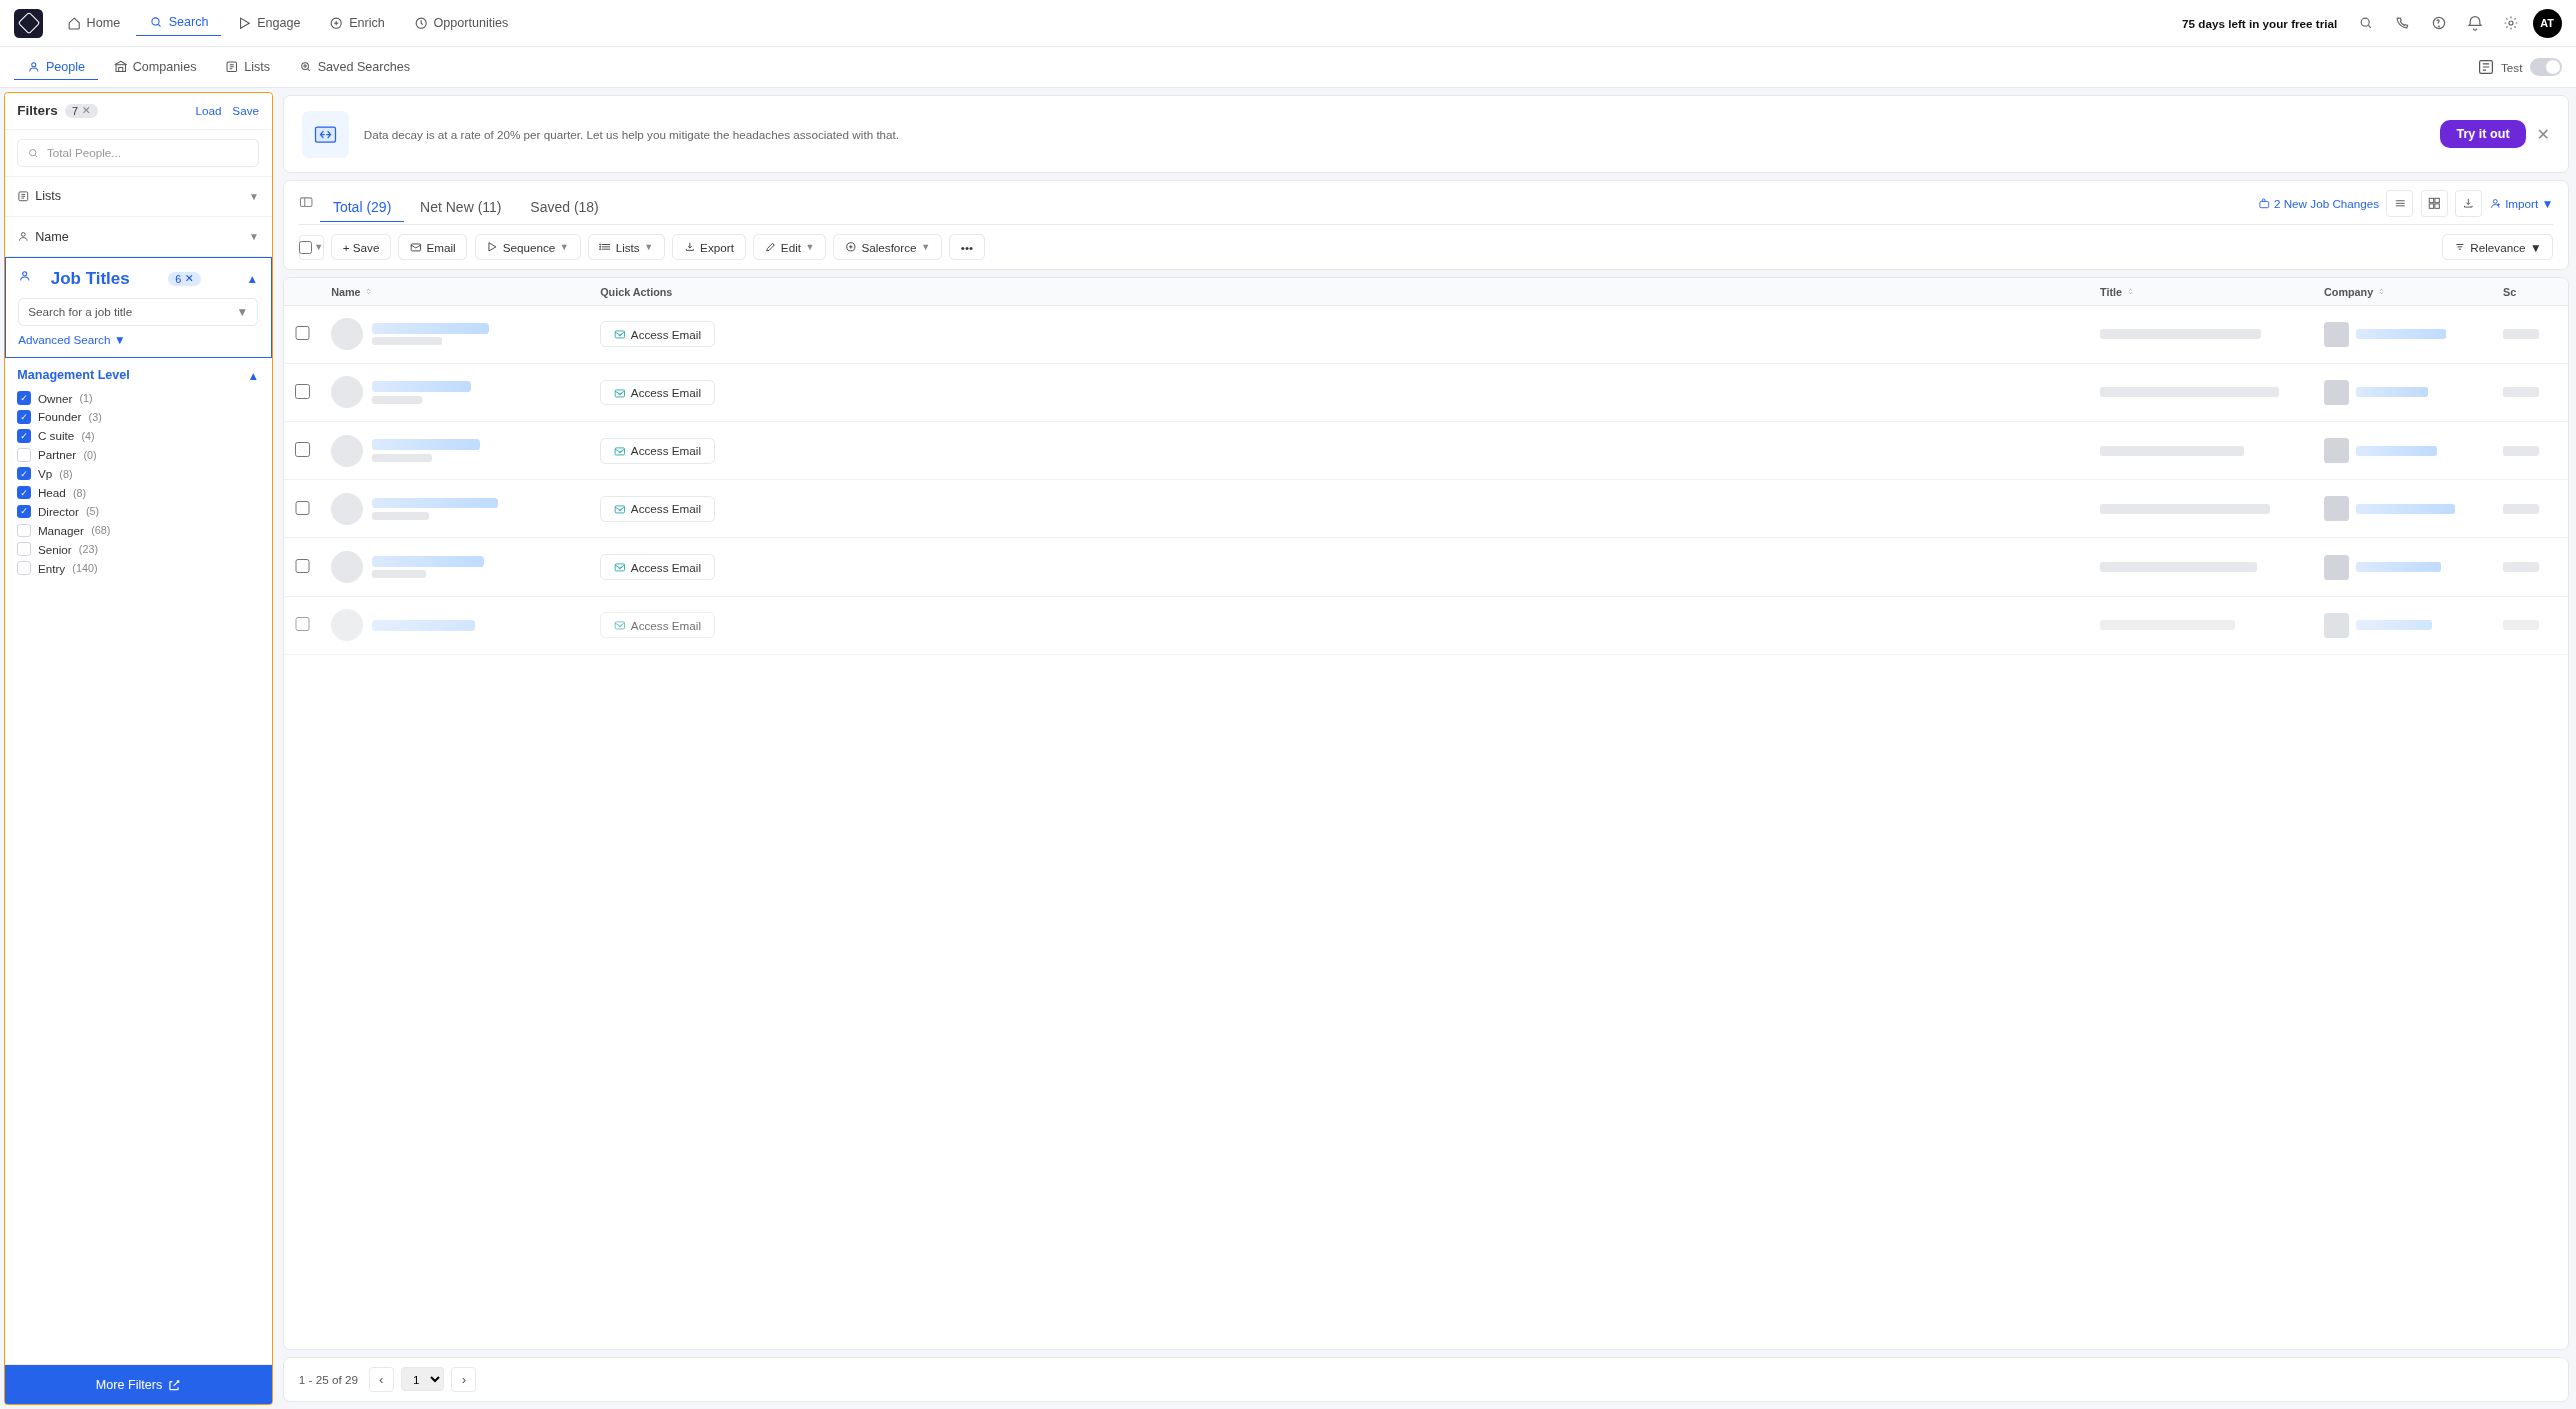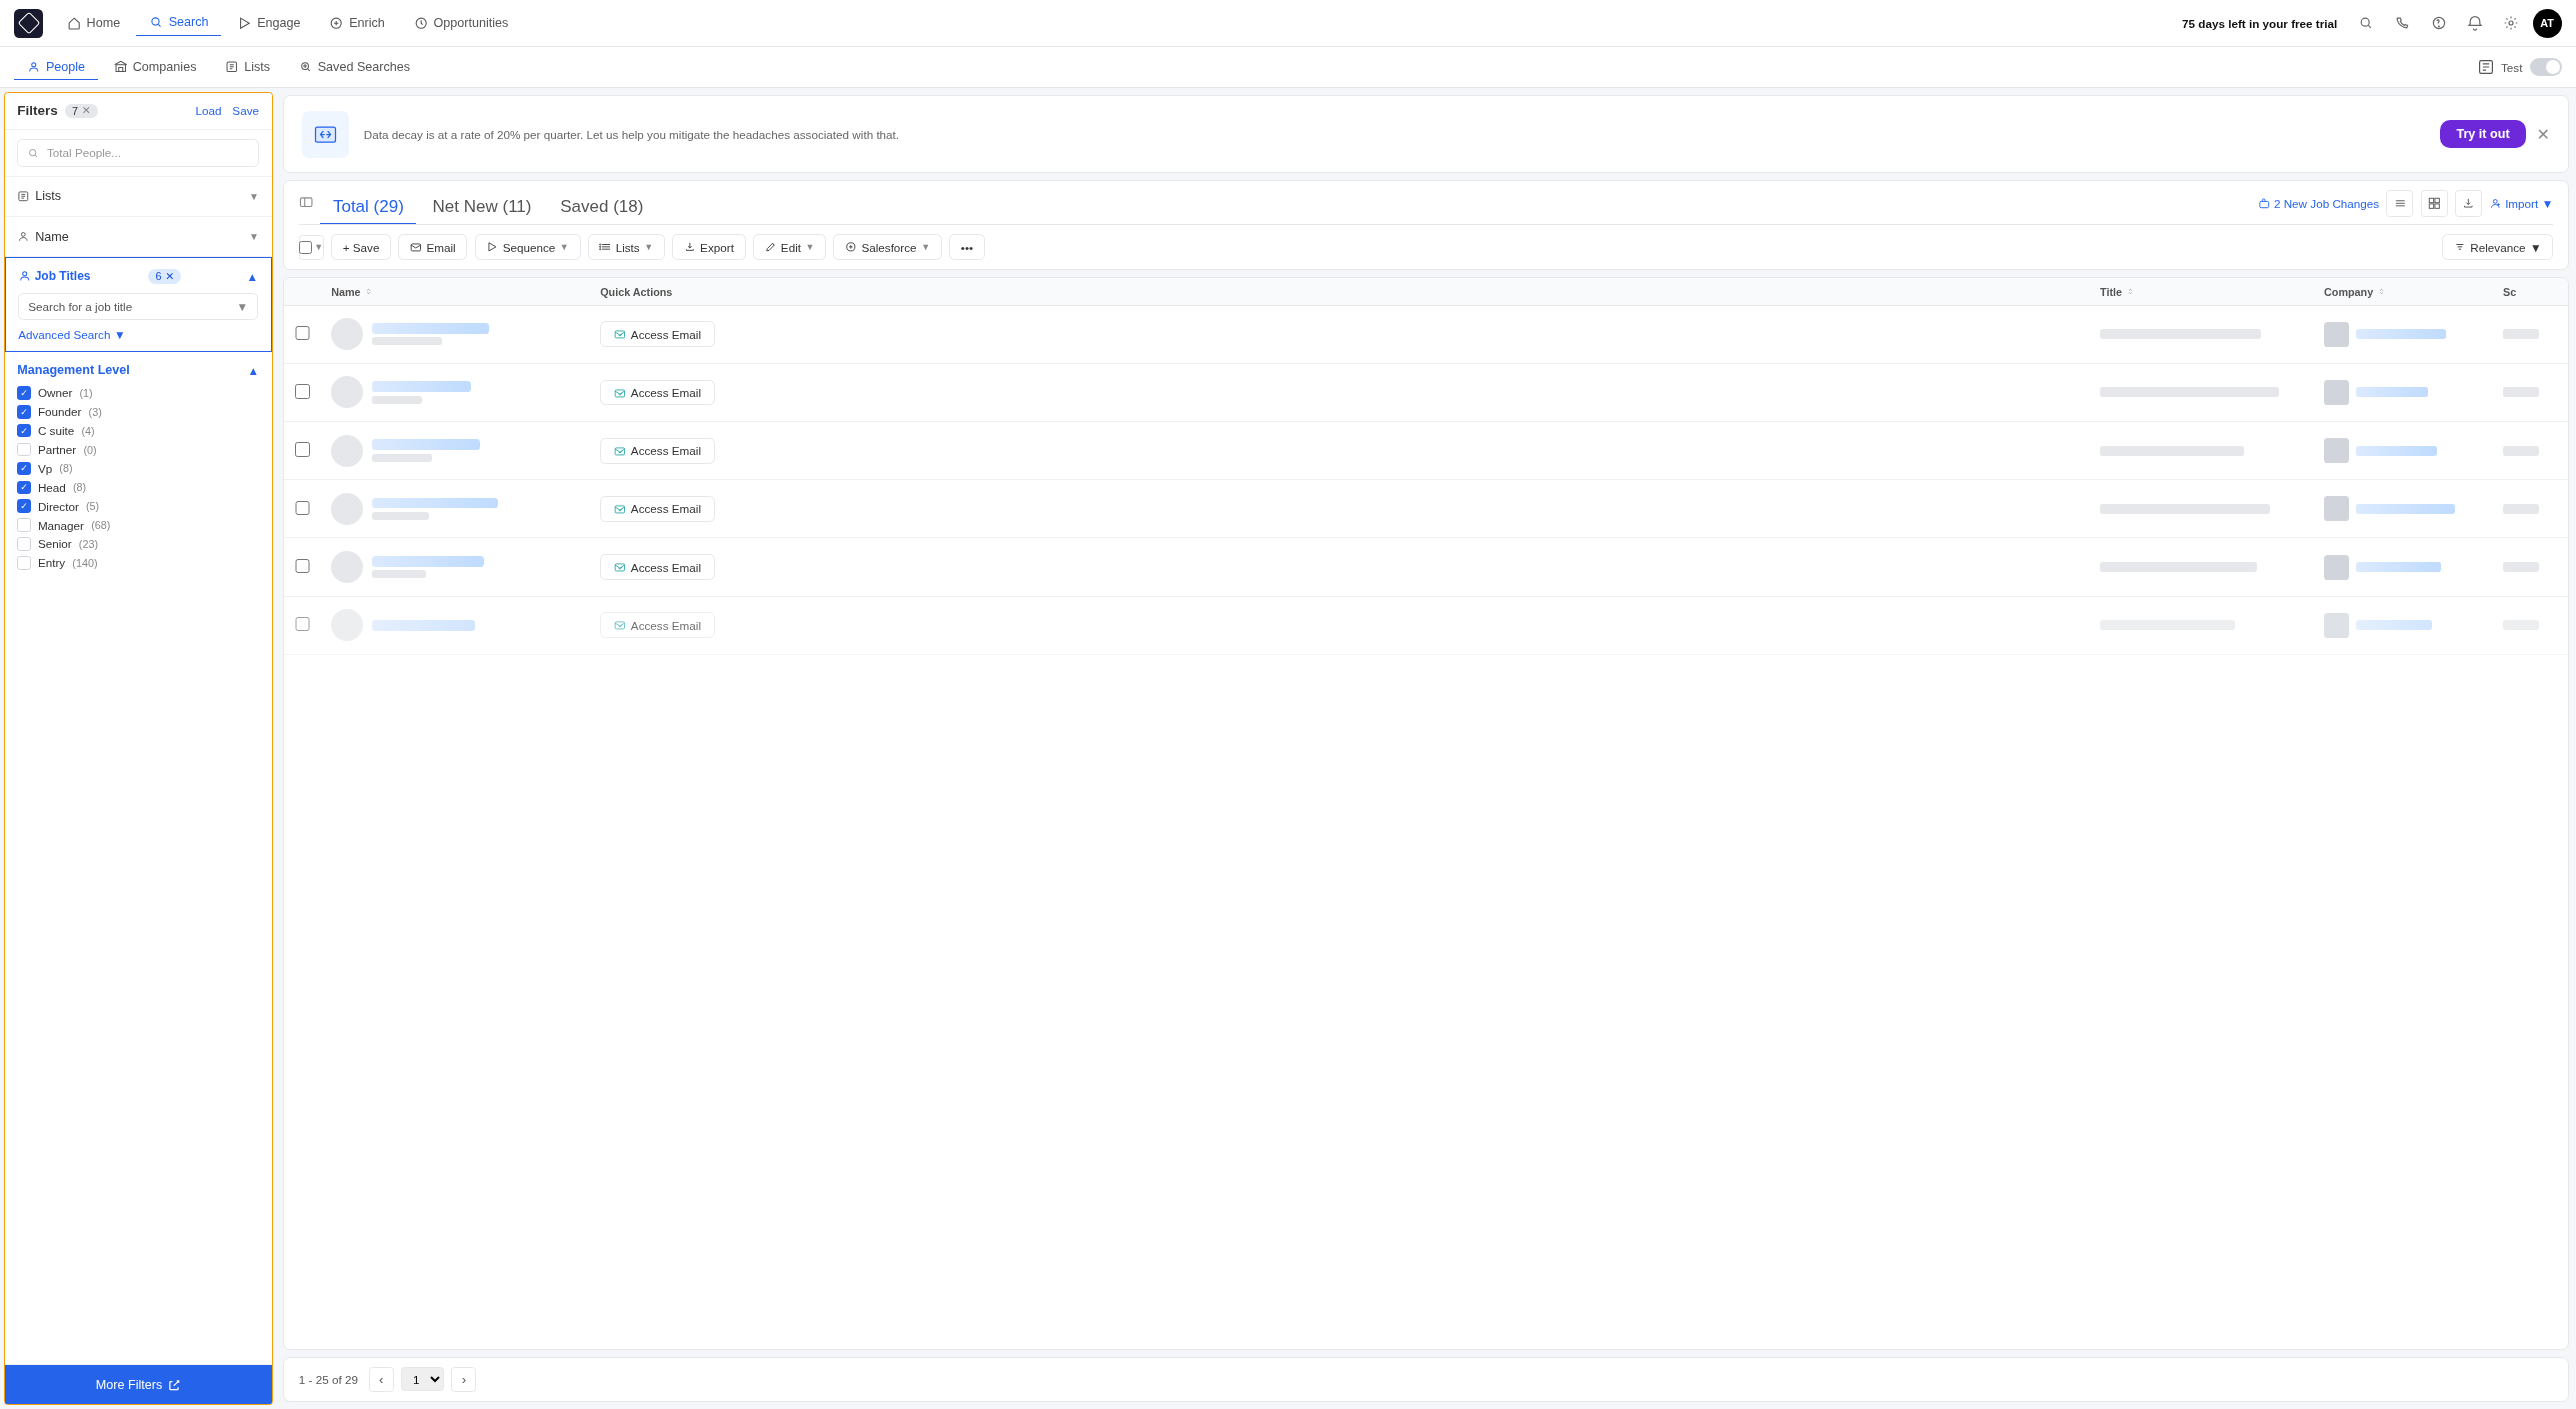--- a/index.html
+++ b/index.html
@@ -49,21 +49,21 @@
     .filter-count-x { color: #888; cursor: pointer; }
     .sidebar-actions { display: flex; gap: 10.8px; margin-left: auto; }
     .sidebar-action-btn { color: #2563eb; font-size: 11.7px; cursor: pointer; background: none; border: none; }
     .search-people-row { padding: 9px 12.6px; border-bottom: 0.9px solid #f0f0f0; }
     .search-people-input { width: 100%; display: flex; align-items: center; gap: 7.2px; border: 0.9px solid #e5e7eb; border-radius: 5.4px; padding: 6.3px 9px; color: #999; font-size: 11.7px; cursor: pointer; }
     .filter-section { padding: 9px 12.6px; border-bottom: 0.9px solid #f0f0f0; }
     .filter-row { display: flex; align-items: center; justify-content: space-between; cursor: pointer; padding: 3.6px 0; }
     .filter-label { font-size: 12.6px; color: #333; display: flex; align-items: center; gap: 5.4px; }
     .chevron-down { color: #888; font-size: 10px; }
     .job-titles-header { display: flex; align-items: center; justify-content: space-between; margin-bottom: 9px; }
-    .job-titles-label { color: #2563eb; font-weight: 600; font-size: 12px; display: flex; align-items: flex-start; gap: 3px; }
+    .job-titles-label { color: #2563eb; font-weight: 600; font-size: 17px; display: flex; align-items: flex-start; gap: 19px; }
     .job-titles-badge { background: #dbeafe; color: #1d4ed8; border-radius: 9px; padding: 0.9px 7.2px; font-size: 10.8px; display: flex; align-items: center; gap: 3.6px; }
     .search-job-title { display: flex; align-items: center; border: 0.9px solid #e5e7eb; border-radius: 5.4px; padding: 6.3px 9px; cursor: pointer; gap: 5.4px; color: #555; font-size: 11.7px; }
     .search-job-caret { margin-left: auto; color: #888; }
     .advanced-search-link { color: #2563eb; font-size: 11.7px; cursor: pointer; display: flex; align-items: center; gap: 3.6px; margin-top: 7.2px; }
 
     
     .mgmt-section { padding: 10.8px 12.6px; border-bottom: 0.9px solid #f0f0f0; flex: 1; }
     .mgmt-header { display: flex; align-items: center; justify-content: space-between; margin-bottom: 9px; }
     .mgmt-label { color: #2563eb; font-weight: 600; font-size: 12.6px; }
     .mgmt-list { display: flex; flex-direction: column; gap: 5.4px; }
@@ -88,21 +88,21 @@
     .banner-text { flex: 1; }
     .banner-title { font-weight: 600; font-size: 13.5px; color: #111; margin-bottom: 3.6px; }
     .banner-subtitle { font-size: 11.7px; color: #666; }
     .banner-actions { display: flex; align-items: center; gap: 10.8px; }
     .try-it-btn { background: #6d28d9; color: #fff; border: none; border-radius: 10px; padding: 7.2px 16px; font-weight: 600; cursor: pointer; font-size: 12.6px; white-space: nowrap; }
     .close-btn { color: #888; cursor: pointer; font-size: 16px; background: none; border: none; }
 
     
     .table-toolbar { background: #fff; border: 0.9px solid #e5e7eb; border-radius: 7.2px; padding: 9px 14.4px; }
     .tabs-row { display: flex; align-items: center; border-bottom: 0.9px solid #e5e7eb; padding-bottom: 7.2px; margin-bottom: 9px; gap: 3.6px; }
-    .tab { padding: 5.4px 12.6px; cursor: pointer; color: #555; font-size: 17px; border-bottom: 1.8px solid transparent; margin-bottom: -8px; white-space: nowrap; }
+    .tab { padding: 5.4px 12.6px; cursor: pointer; color: #555; font-size: 14px; border-bottom: 1.8px solid transparent; margin-bottom: -8px; white-space: nowrap; }
     .tab.active { color: #2563eb; border-bottom: 1.8px solid #2563eb; font-weight: 500; }
     .tab-spacer { flex: 1; }
     .tab-actions { display: flex; align-items: center; gap: 7.2px; }
     .job-changes-btn { color: #2563eb; font-size: 11.7px; cursor: pointer; display: flex; align-items: center; gap: 3.6px; border: none; background: none; }
     .view-icon-btn { width: 27px; height: 27px; border-radius: 3.6px; display: flex; align-items: center; justify-content: center; cursor: pointer; color: #555; border: 0.9px solid #e5e7eb; }
     .import-btn { display: flex; align-items: center; gap: 3.6px; color: #2563eb; font-size: 11.7px; cursor: pointer; border: none; background: none; }
 
     
     .action-bar { display: flex; align-items: center; gap: 7.2px; }
     .check-all { width: 25px; height: 25px; border: 0.9px solid #e5e7eb; border-radius: 3.6px; display: flex; align-items: center; justify-content: center; cursor: pointer; gap: 1.8px; }

